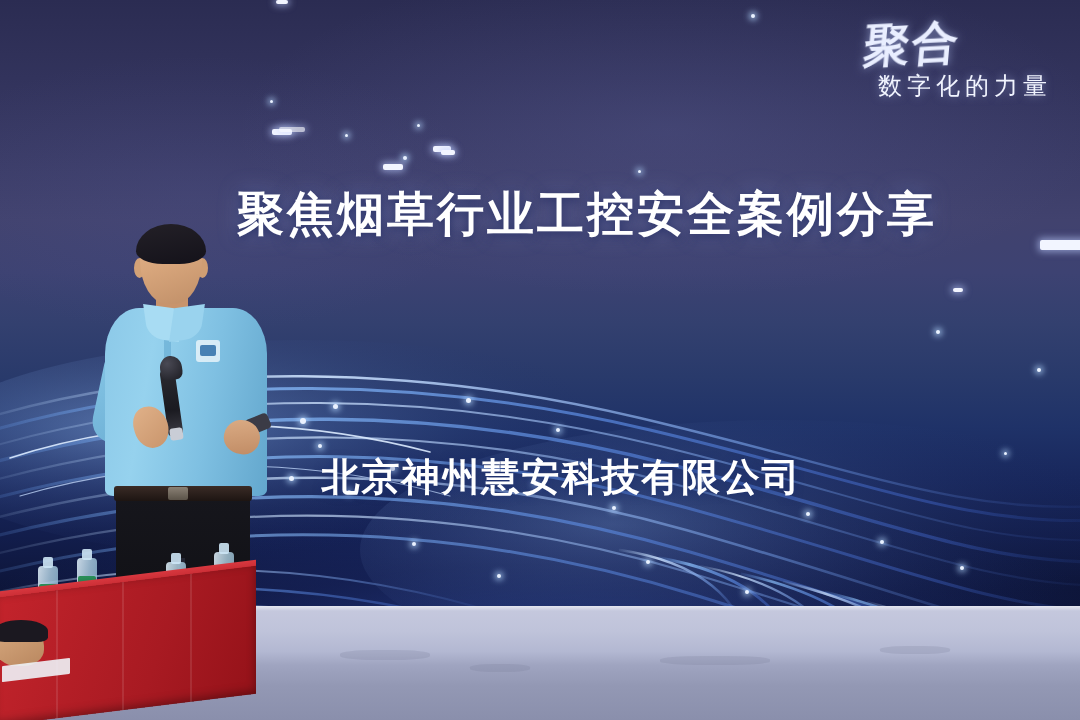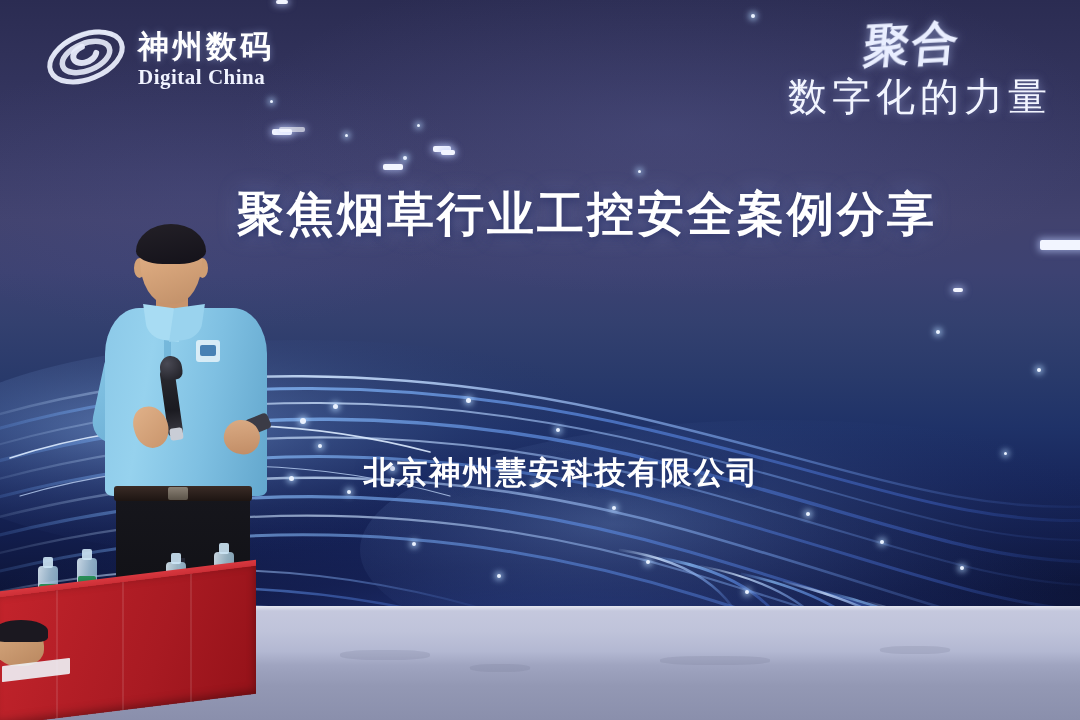--- a/index.html
+++ b/index.html
@@ -90,21 +90,21 @@
     font-family: "Liberation Serif", "DejaVu Serif", serif;
     font-size: 46px; font-weight: 700; color: #e9eeff;
     letter-spacing: 2px;
     transform: skewX(-8deg) rotate(-3deg);
     text-shadow: 0 0 10px rgba(190,205,255,0.55);
     display: inline-block;
     margin-right: 92px;
     filter: blur(0.3px);
   }
   .slogan {
-    font-size: 39px; font-weight: 400; color: #f2f5ff;
+    font-size: 24px; font-weight: 400; color: #f2f5ff;
     letter-spacing: 5px; margin-top: -6px;
     text-shadow: 0 0 8px rgba(185,200,255,0.5);
   }
 
   
   .slide-title {
     position: absolute; left: 0; right: 0; top: 183px;
     text-align: center;
     font-size: 47px; font-weight: 700; color: #ffffff;
     letter-spacing: 3px;
@@ -115,21 +115,21 @@
     position: absolute; left: 0; right: 0; top: 350px;
     text-align: center;
     font-size: 27px; font-weight: 700; color: #ffffff;
     letter-spacing: 1px;
     text-shadow: 0 1px 7px rgba(25,35,90,0.6);
     padding-left: 60px;
   }
   .slide-company {
     position: absolute; left: 0; right: 0; top: 452px;
     text-align: center;
-    font-size: 31px; font-weight: 700; color: #ffffff;
+    font-size: 38px; font-weight: 700; color: #ffffff;
     letter-spacing: 2px;
     text-shadow: 0 1px 9px rgba(20,40,110,0.65);
     padding-left: 43px;
   }
 
   
   .floor {
     position: absolute; left: 0; top: 606px; width: 1080px; height: 114px;
     background: linear-gradient(to bottom,
       #c6c9de 0%, #bfc3da 22%, #b3b8d2 40%,
@@ -423,36 +423,20 @@
 
     <div class="streak" style="left:272px; top:129px; width:20px; height:6px;"></div>
     <div class="streak" style="left:276px; top:0px;   width:12px; height:4px;"></div>
     <div class="streak" style="left:433px; top:146px; width:18px; height:6px;"></div>
     <div class="streak" style="left:441px; top:150px; width:14px; height:5px;"></div>
     <div class="streak" style="left:383px; top:164px; width:20px; height:6px;"></div>
     <div class="streak" style="left:1040px;top:240px; width:48px; height:10px;"></div>
     <div class="streak" style="left:953px; top:288px; width:10px; height:4px;"></div>
     <div class="streak" style="left:279px; top:127px; width:26px; height:5px; opacity:.7;"></div>
 
-    <div class="logo-left">
-      <span>
-        <svg class="swirl" viewBox="0 0 84 70" aria-hidden="true">
-          <g transform="rotate(-22 42 35)" fill="none" stroke="#e8ecfb" stroke-linecap="round">
-            <ellipse cx="42" cy="35" rx="38" ry="22" stroke-width="5" opacity="0.95"></ellipse>
-            <ellipse cx="42" cy="35" rx="25" ry="13.5" stroke-width="5.5" opacity="0.9"></ellipse>
-            <path d="M42,24 a12,8 0 1,0 11,11" stroke-width="6" opacity="0.95"></path>
-            <path d="M14,20 C 34,6 62,10 74,24" stroke-width="3" opacity="0.55"></path>
-          </g>
-        </svg>
-      </span>
-      <span class="logo-left-text">
-        <span class="dc-cn">神州数码</span>
-        <span class="dc-en">Digital China</span>
-      </span>
-    </div>
 
     <div class="logo-right">
       <div class="ju-he">聚合</div>
       <div class="slogan">数字化的力量</div>
     </div>
 
     <div class="slide-title">聚焦烟草行业工控安全案例分享</div>
     <div class="slide-company">北京神州慧安科技有限公司</div>
   </div>
 

